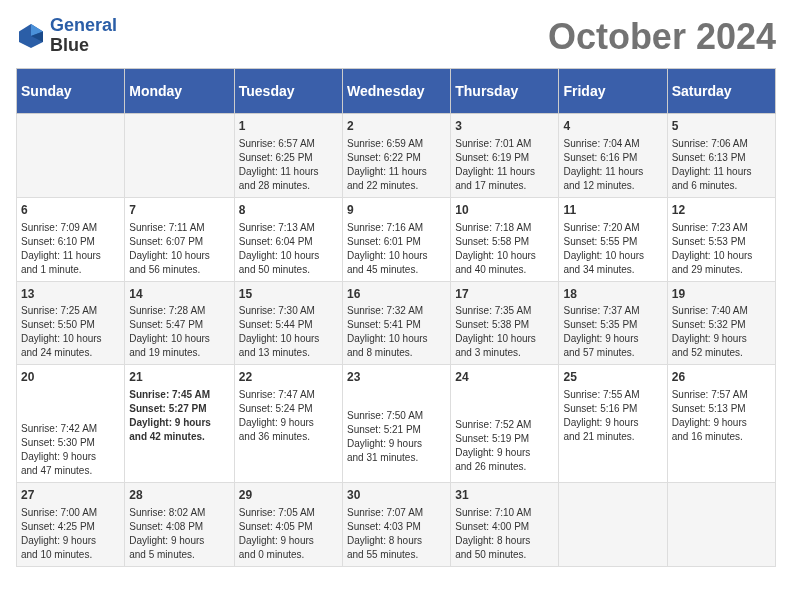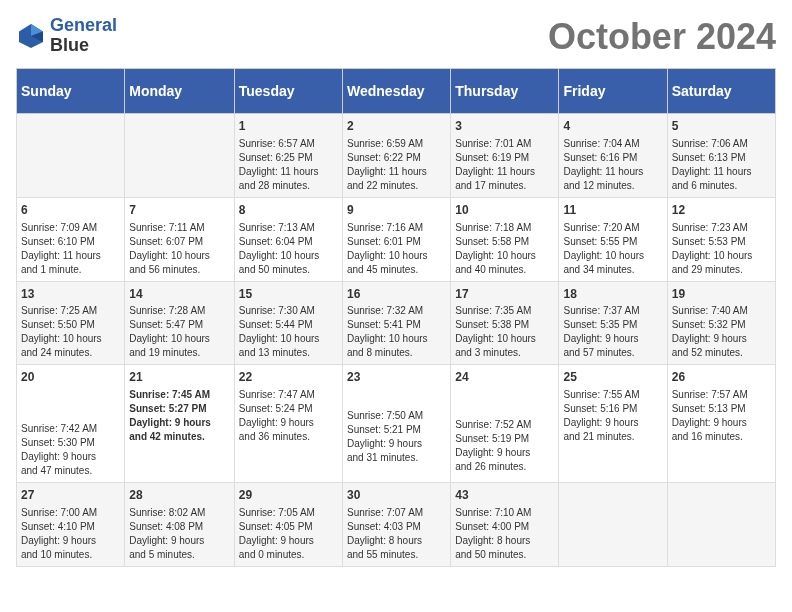--- a/index.html
+++ b/index.html
@@ -308,21 +308,21 @@
           <div class="day-info" style="white-space: pre-line;">Sunrise: 7:57 AM
 Sunset: 5:13 PM
 Daylight: 9 hours
 and 16 minutes.</div>
         </td>
       </tr>
       <tr>
         <td>
           <span class="day-num">27</span>
           <div class="day-info" style="white-space: pre-line;">Sunrise: 7:00 AM
-Sunset: 4:10 PM
+Sunset: 4:25 PM
 Daylight: 9 hours
 and 10 minutes.</div>
         </td>
         <td>
           <span class="day-num">28</span>
           <div class="day-info" style="white-space: pre-line;">Sunrise: 8:02 AM
 Sunset: 4:08 PM
 Daylight: 9 hours
 and 5 minutes.</div>
         </td>
@@ -334,21 +334,21 @@
 and 0 minutes.</div>
         </td>
         <td>
           <span class="day-num">30</span>
           <div class="day-info" style="white-space: pre-line;">Sunrise: 7:07 AM
 Sunset: 4:03 PM
 Daylight: 8 hours
 and 55 minutes.</div>
         </td>
         <td>
-          <span class="day-num">43</span>
+          <span class="day-num">31</span>
           <div class="day-info" style="white-space: pre-line;">Sunrise: 7:10 AM
 Sunset: 4:00 PM
 Daylight: 8 hours
 and 50 minutes.</div>
         </td>
         <td></td>
         <td></td>
       </tr>
     </tbody>
 </table>

